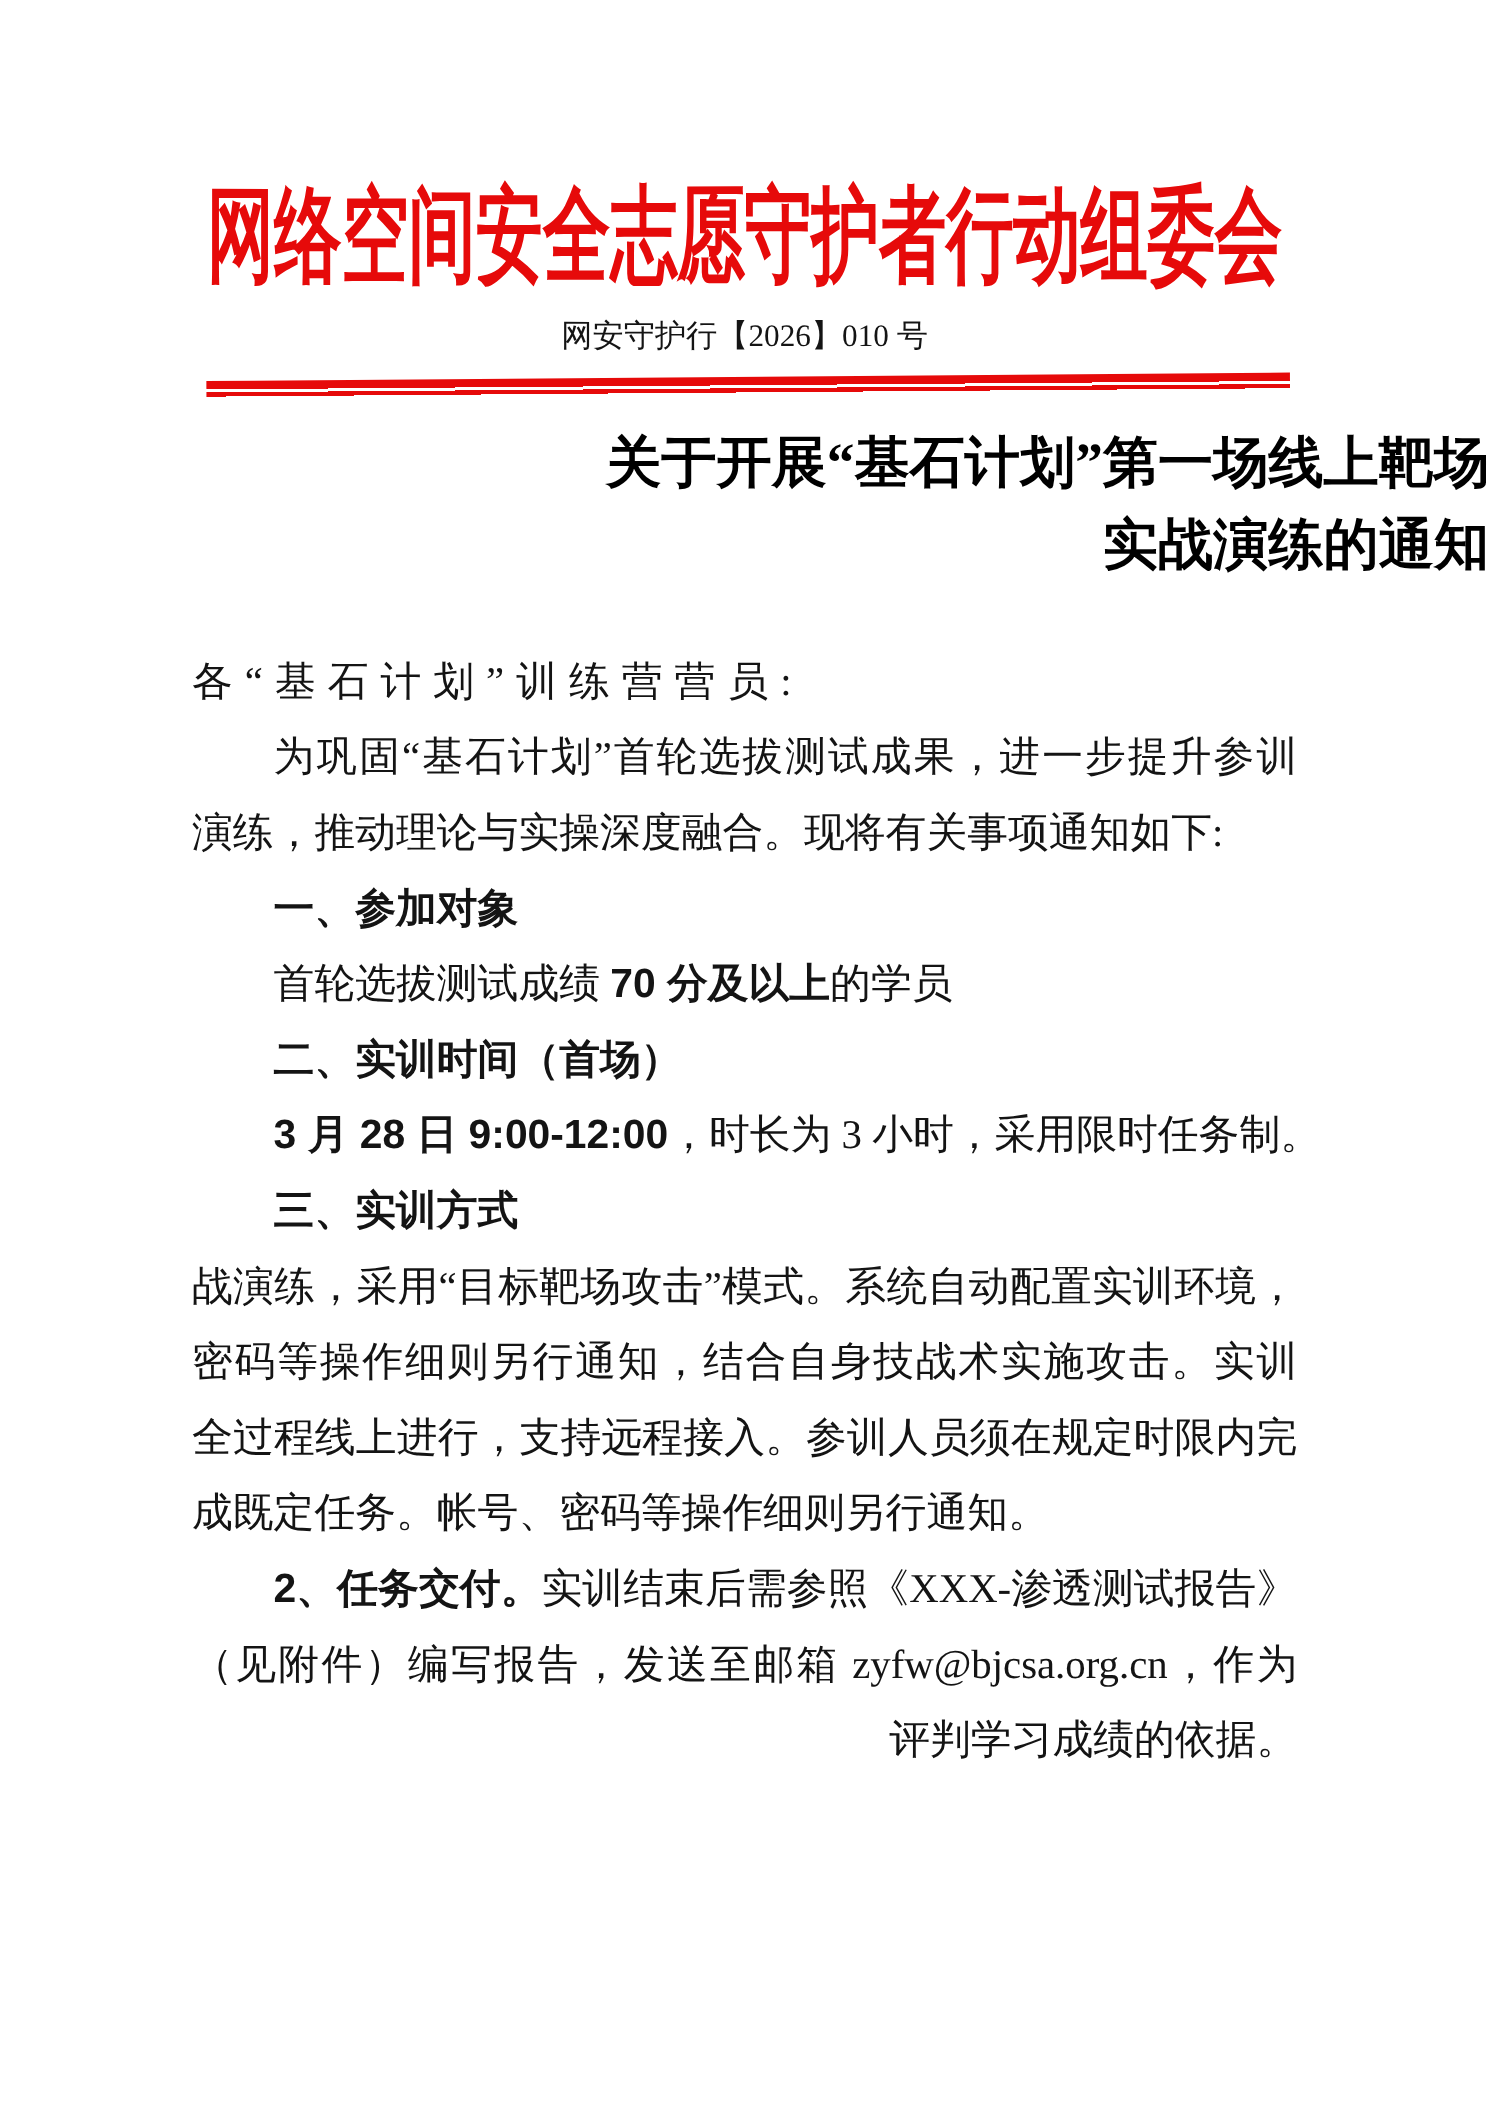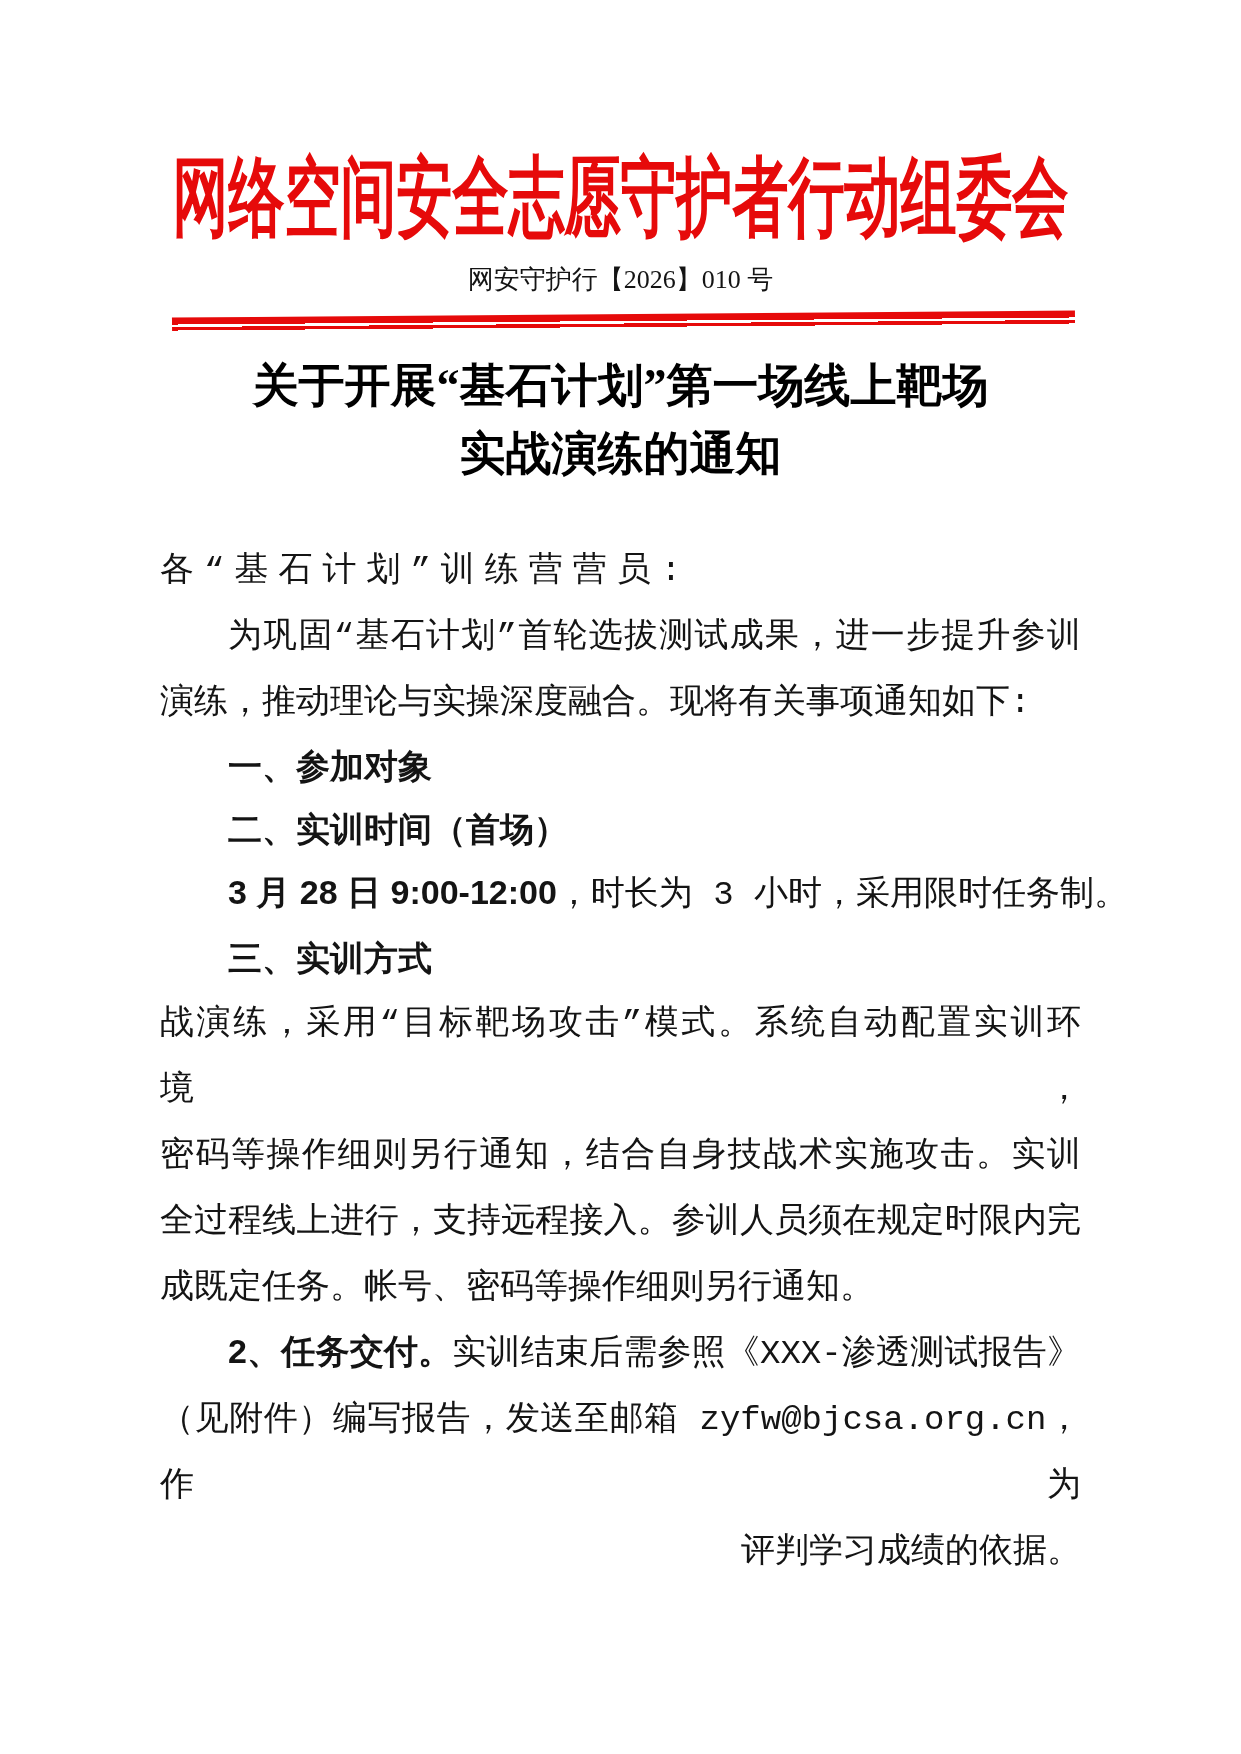--- a/index.html
+++ b/index.html
@@ -68,21 +68,21 @@
       var(--accent-red, #e60a0a) 13px,
       rgba(0,0,0,0) 13px
     );
   }
   
   .doc-title {
     position: absolute;
     top: 352px;
     left: 0;
     right: 0;
-    text-align: center;
+    text-align: right;
     color: #000000;
   }
   .doc-title .t-line {
     font-size: 46px;
     line-height: 68px;
     font-weight: bold;
     font-family: "Liberation Serif", "DejaVu Serif", serif;
     white-space: nowrap;
   }
   
@@ -98,21 +98,21 @@
   .line {
     white-space: nowrap;
     overflow: visible;
   }
   .line.fill {
     white-space: normal;
     text-align: justify;
     text-align-last: justify;
   }
   .seg {
-    font-family: Liberation Mono, monospace;
+    font-family: Liberation Serif, serif;
     font-weight: normal;
   }
   .seg.bold {
     font-family: "Liberation Sans", "DejaVu Sans", sans-serif;
     font-weight: bold;
   }
 </style>
 </head>
 <body>
 
@@ -129,20 +129,21 @@
   <div class="doc-title">
     <div class="t-line">关于开展“基石计划”第一场线上靶场</div>
     <div class="t-line">实战演练的通知</div>
   </div>
 
   <div class="doc-body">
       <div class="line" style="text-indent: 0em; letter-spacing: 10px;"><span class="seg">各“基石计划”训练营营员:</span></div>
       <div class="line fill" style="text-indent: 2em;"><span class="seg">为巩固“基石计划”首轮选拔测试成果，进一步提升参训</span></div>
       <div class="line" style="text-indent: 0em;"><span class="seg">演练，推动理论与实操深度融合。现将有关事项通知如下:</span></div>
       <div class="line" style="text-indent: 2em;"><span class="seg bold">一、参加对象</span></div>
+      <div class="line" style="text-indent: 2em;"><span class="seg">首轮选拔测试成绩 </span><span class="seg bold">70 分及以上</span><span class="seg">的学员</span></div>
       <div class="line" style="text-indent: 2em;"><span class="seg bold">二、实训时间（首场）</span></div>
       <div class="line" style="text-indent: 2em;"><span class="seg bold">3 月 28 日 9:00-12:00</span><span class="seg">，时长为 3 小时，采用限时任务制。</span></div>
       <div class="line" style="text-indent: 2em;"><span class="seg bold">三、实训方式</span></div>
       <div class="line fill" style="text-indent: 0em;"><span class="seg">战演练，采用“目标靶场攻击”模式。系统自动配置实训环境，</span></div>
       <div class="line fill" style="text-indent: 0em;"><span class="seg">密码等操作细则另行通知，结合自身技战术实施攻击。实训</span></div>
       <div class="line fill" style="text-indent: 0em;"><span class="seg">全过程线上进行，支持远程接入。参训人员须在规定时限内完</span></div>
       <div class="line" style="text-indent: 0em;"><span class="seg">成既定任务。帐号、密码等操作细则另行通知。</span></div>
       <div class="line fill" style="text-indent: 2em;"><span class="seg bold">2、任务交付。</span><span class="seg">实训结束后需参照《XXX-渗透测试报告》</span></div>
       <div class="line fill" style="text-indent: 0em;"><span class="seg">（见附件）编写报告，发送至邮箱 zyfw@bjcsa.org.cn，作为</span></div>
       <div class="line" style="text-indent: 0em; text-align: right;"><span class="seg">评判学习成绩的依据。</span></div>

